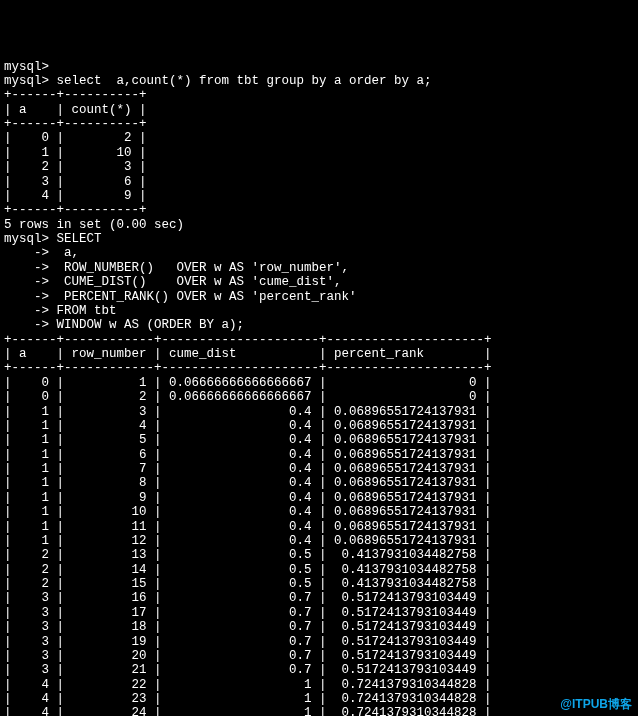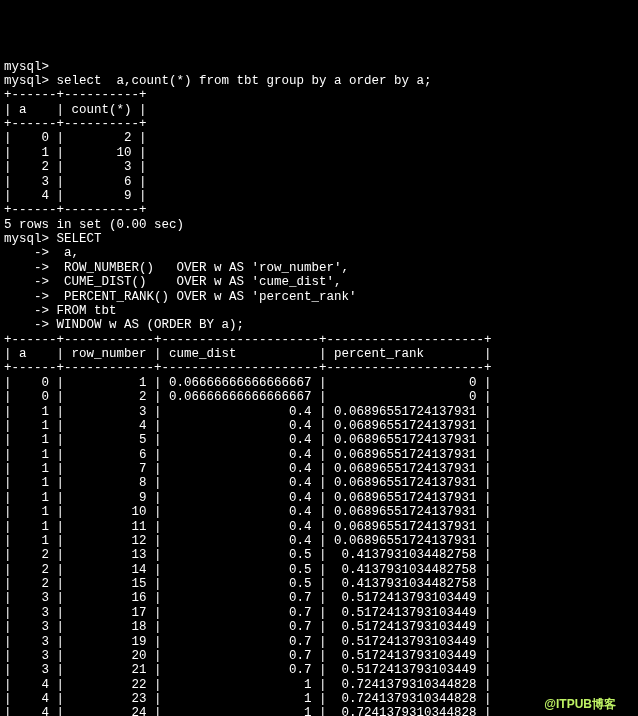--- a/index.html
+++ b/index.html
@@ -13,23 +13,23 @@
     white-space: pre;
     letter-spacing: 0px;
     width: 638px;
     height: 716px;
     box-sizing: border-box;
     position: relative;
     overflow: hidden;
   }
   .watermark {
     position: absolute;
-    right: 22px;
+    right: 6px;
     bottom: 4px;
-    color: #bef264;
+    color: #0ea5e9;
     font-family: sans-serif;
     font-size: 12px;
     font-weight: bold;
     white-space: nowrap;
   }
 </style>
 </head>
 <body>
 
 

